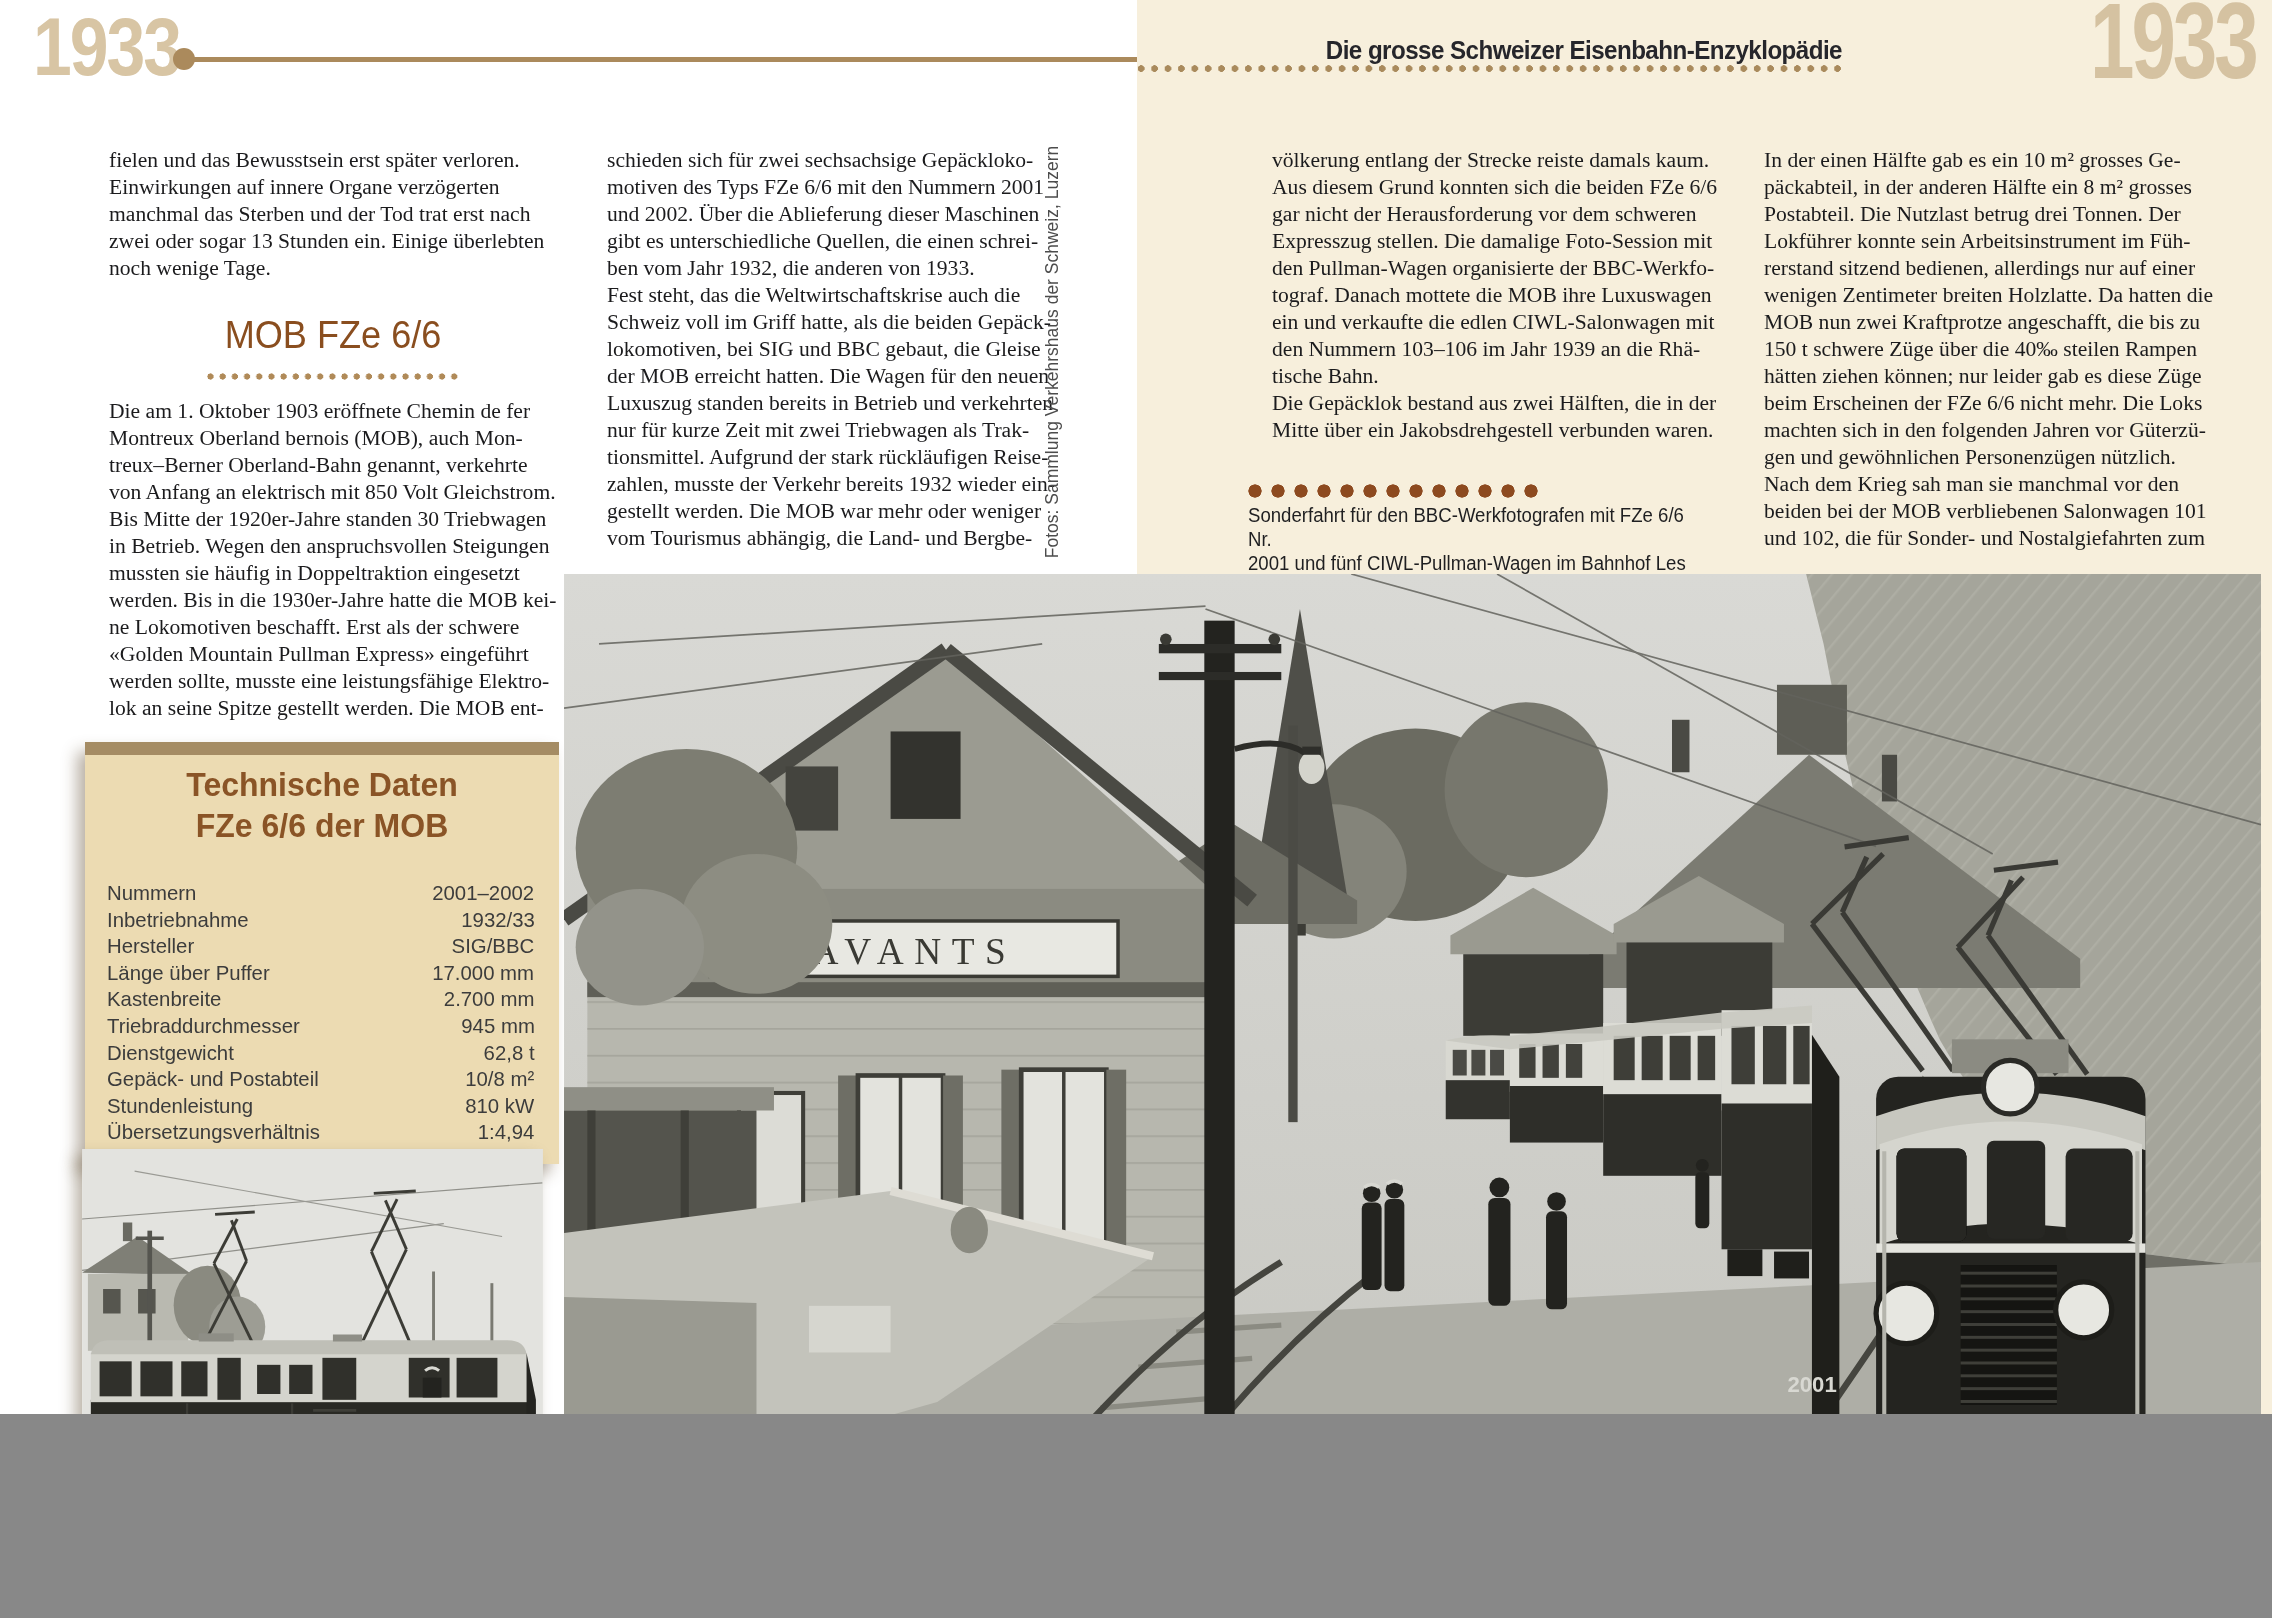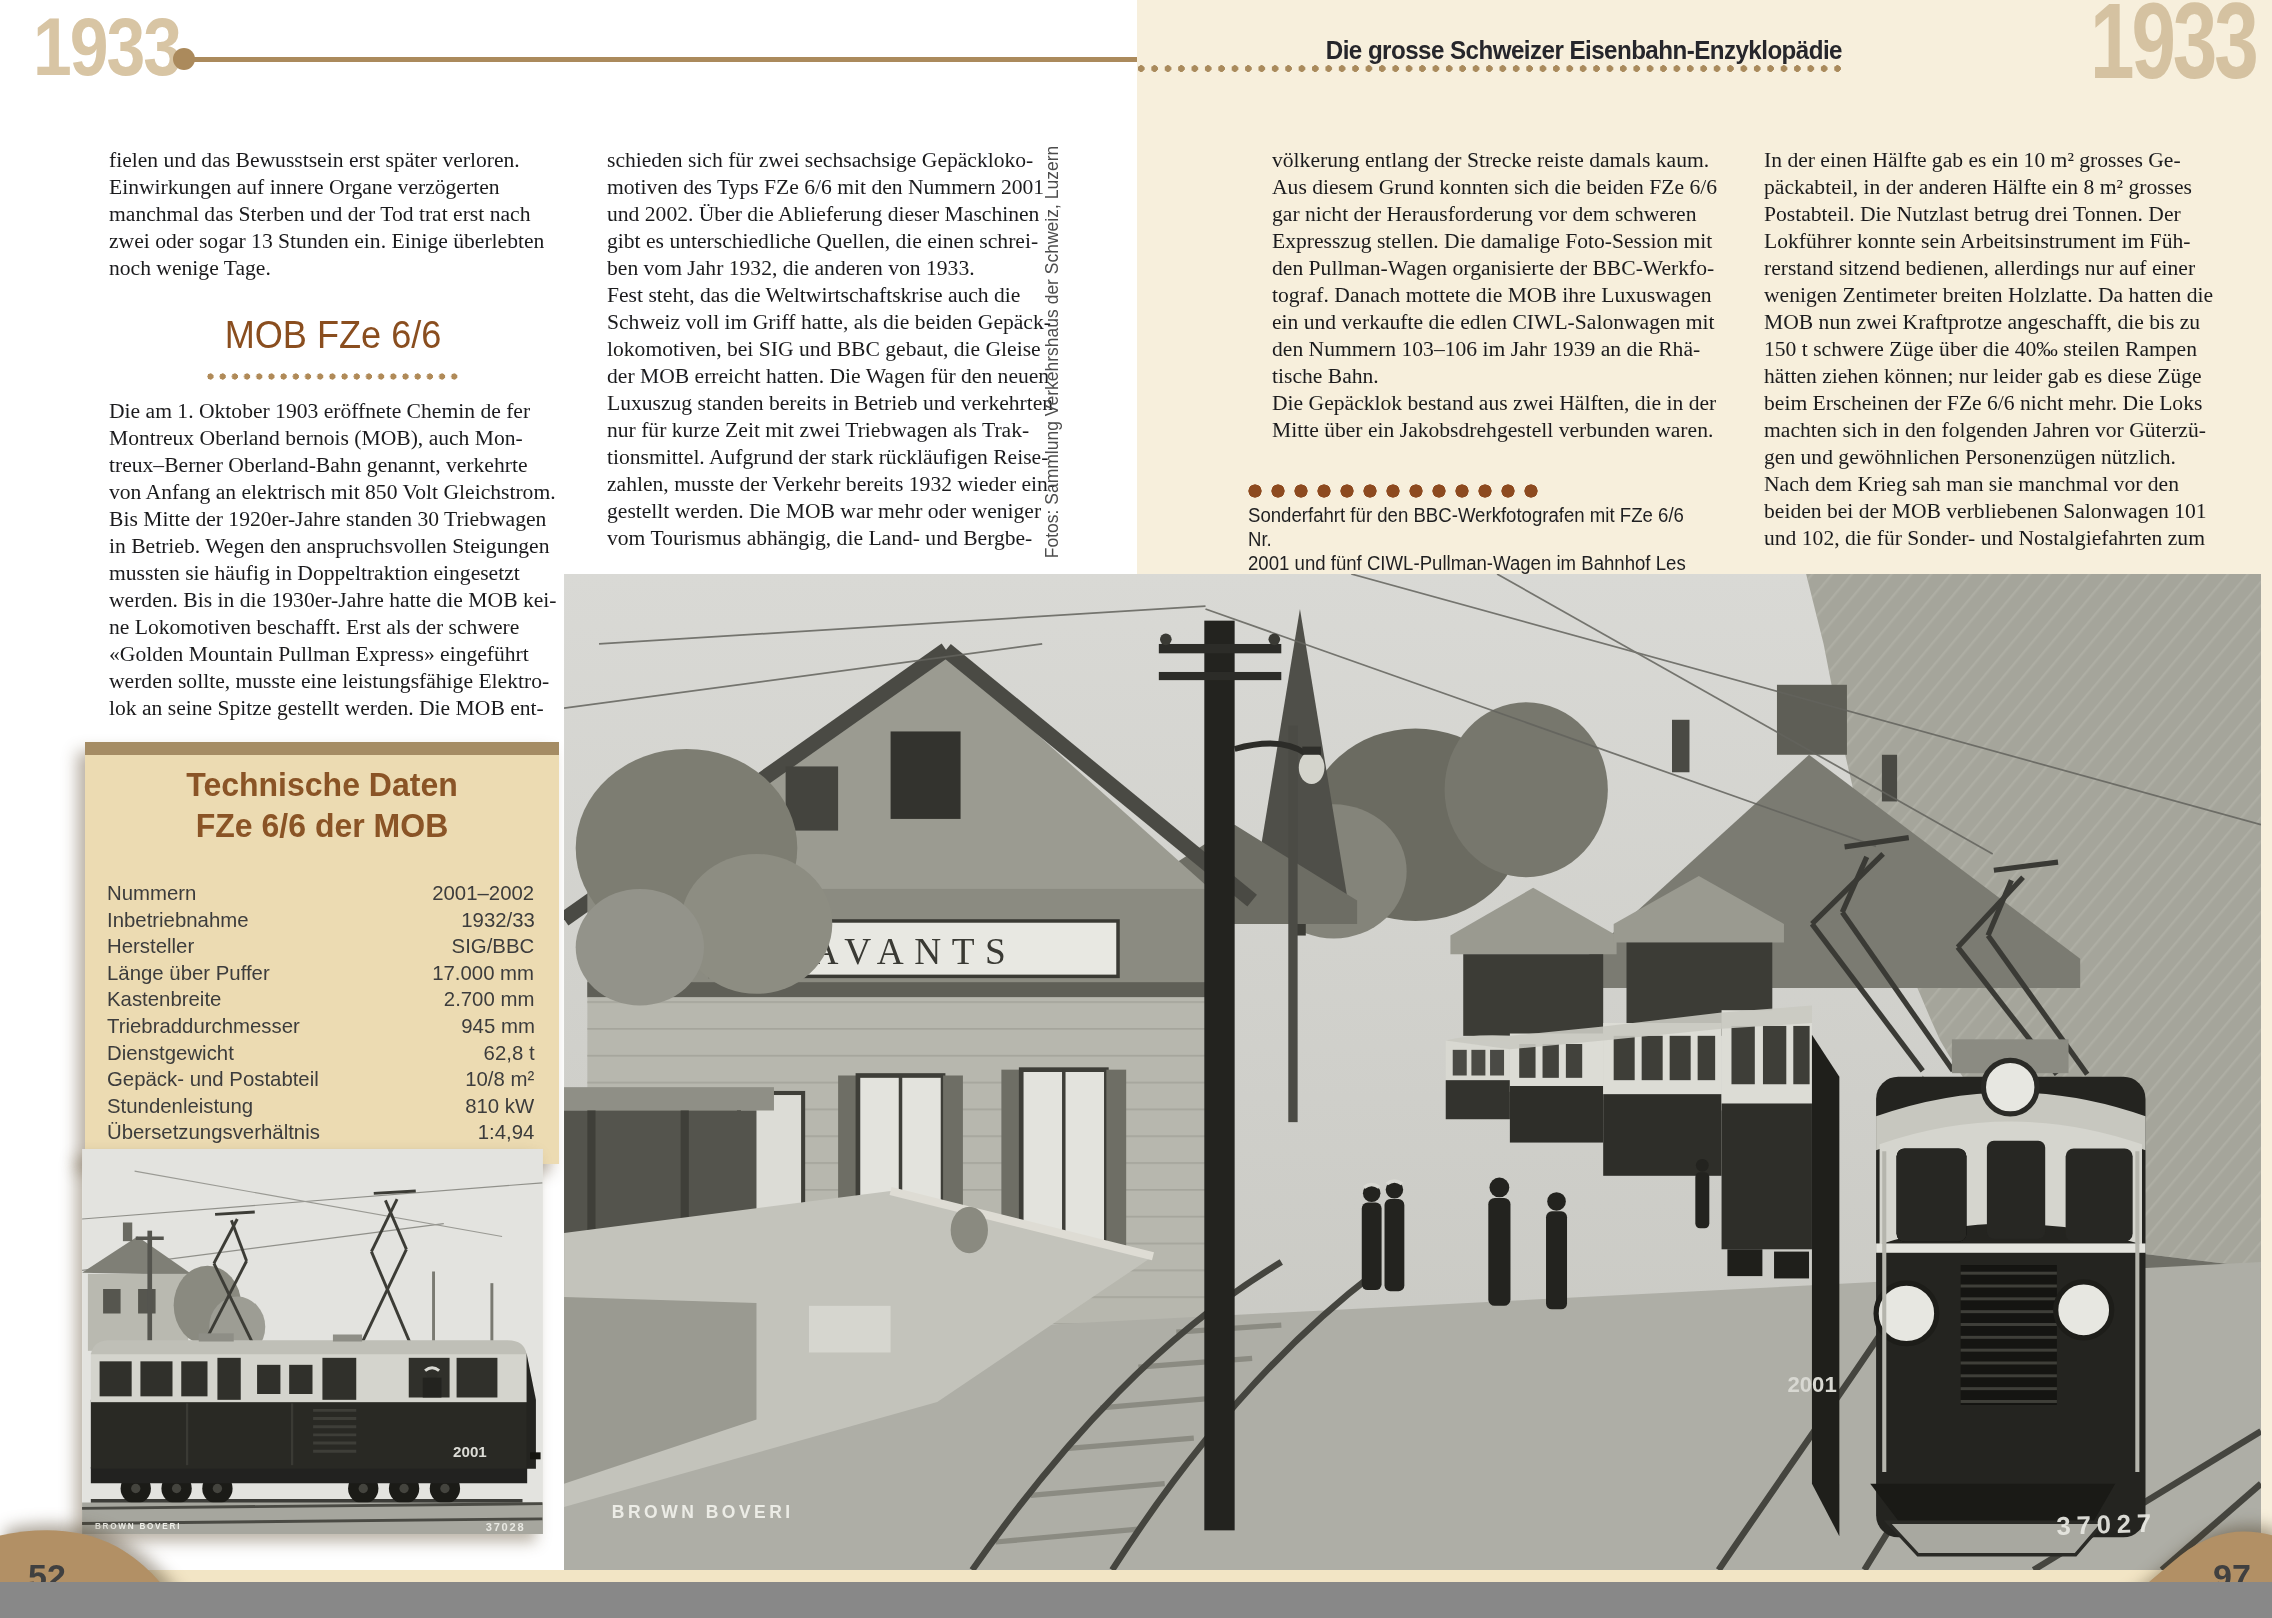--- a/index.html
+++ b/index.html
@@ -1,16 +1,16 @@
 <!DOCTYPE html>
 <html style="font-size:9.3px"><head>
 <meta charset="utf-8">
 <style>
   html,body{margin:0;padding:0;background:#888;}
-  #page{position:relative;width:2273px;height:1582px;background:#ffffff;overflow:hidden;
+  #page{position:relative;width:2273px;height:1414px;background:#ffffff;overflow:hidden;
         font-family:"Liberation Serif",serif;color:#1b1b1d;}
   .abs{position:absolute;}
   
   .year-left{left:33px;top:7px;font-family:"Liberation Sans",sans-serif;font-weight:700;
              font-size:81px;line-height:1;color:#d8c5a4;letter-spacing:-2.3px;
              transform:scaleX(.86);transform-origin:left top;}
   .year-right{left:2090px;top:-13px;font-family:"Liberation Sans",sans-serif;font-weight:700;
               font-size:108px;line-height:1;color:#d5c2a1;letter-spacing:-4.1px;
               transform:scaleX(.74);transform-origin:left top;}
   .rule-solid{left:194px;top:57px;width:943px;height:4.7px;background:#ab8a5c;}

